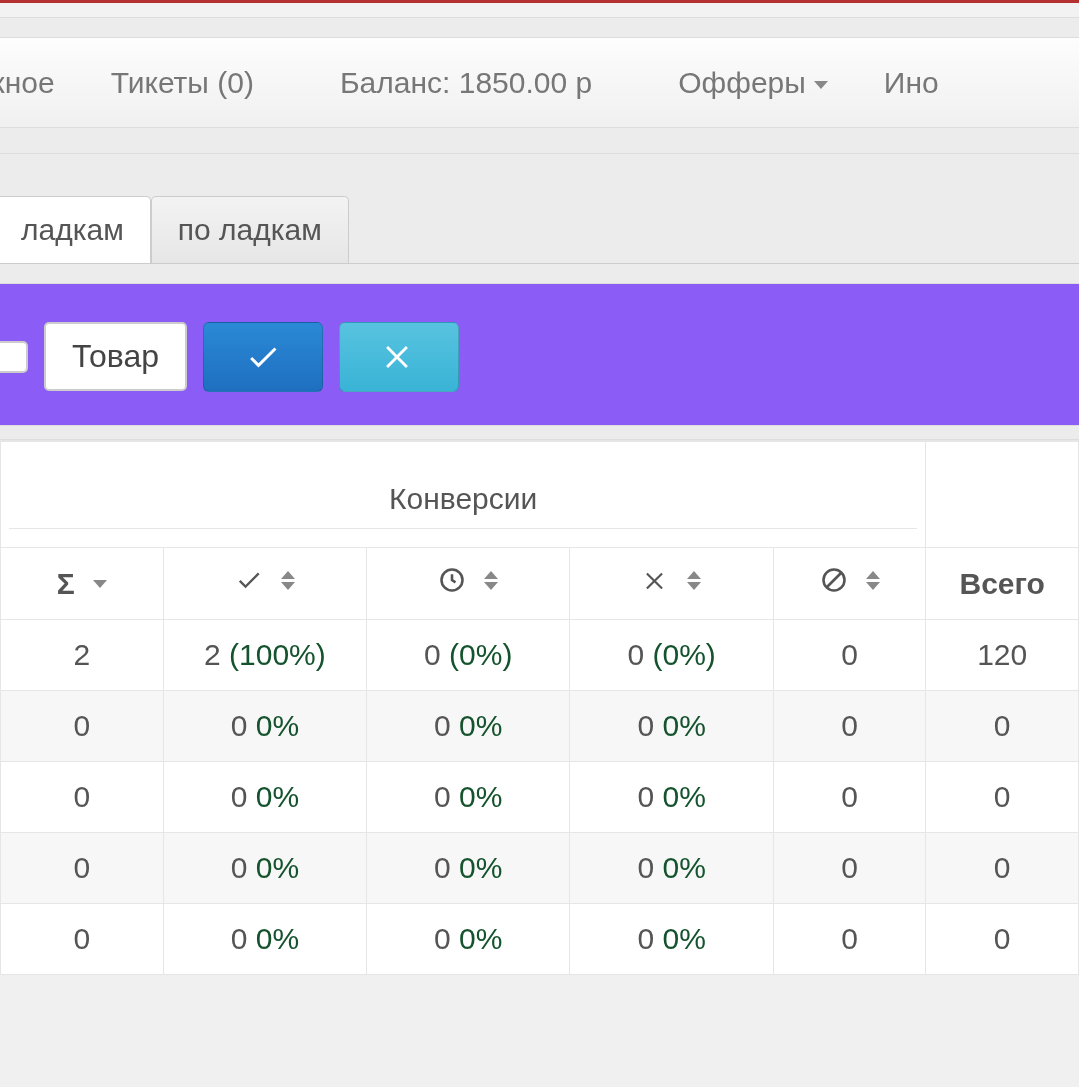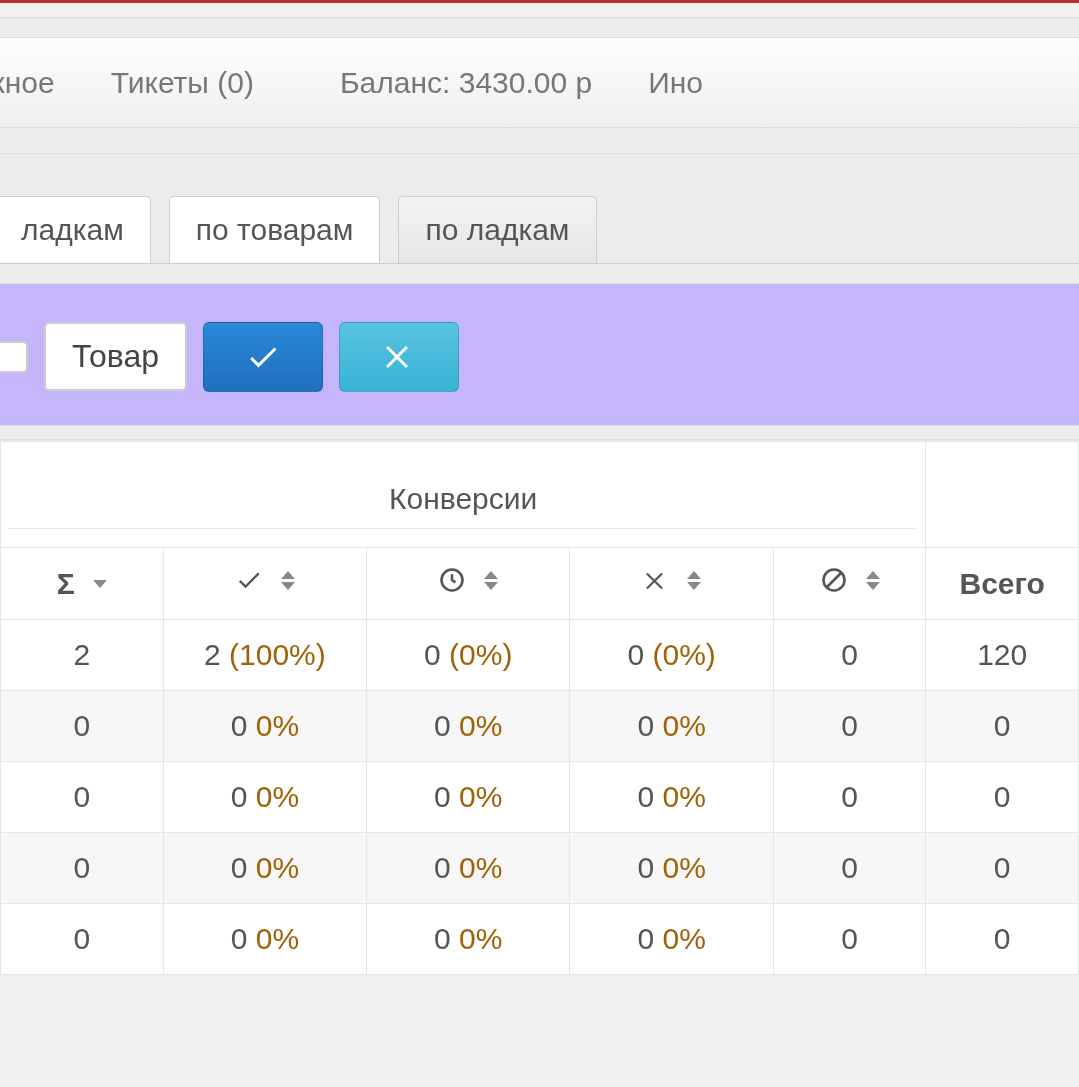--- a/index.html
+++ b/index.html
@@ -47,42 +47,41 @@
     border-top: 8px solid #888;
     margin-top: 4px;
   }
   .tabs-row {
     display: flex;
     align-items: flex-end;
     background: #ececec;
     border-bottom: 1px solid #ccc;
     padding: 34px 0 0 0;
     height: 110px;
-    gap: 18px;
   }
   .tab {
     background: #fff;
     border: 1px solid #ccc;
     border-bottom: none;
     border-radius: 5px 5px 0 0;
     padding: 16px 26px 16px 26px;
     font-size: 30px;
     color: #555;
     white-space: nowrap;
   }
   .tab.first { margin-left: -90px; padding-left: 110px;}
   .tab.active {
     background: linear-gradient(#f3f3f3, #e6e6e6);
     color: #555;
   }
   .filters-row {
     display: flex;
     align-items: center;
     gap: 16px;
-    background: #c4b5fd;
+    background: #8b5cf6;
     border-bottom: 1px solid #ddd;
     padding: 34px 0 30px 0;
     height: 142px;
   }
   .chip {
     background: #fff;
     border: 2px solid #ccc;
     border-radius: 5px;
     padding: 14px 26px;
     font-size: 32px;
@@ -145,50 +144,53 @@
     border-left: 7px solid transparent;
     border-right: 7px solid transparent;
     border-bottom: 8px solid #888;
   }
   .tri-down {
     width: 0; height: 0;
     border-left: 7px solid transparent;
     border-right: 7px solid transparent;
     border-top: 8px solid #888;
   }
-  .pct { color: #a16207; }
+  .pct { color: #14532d; }
   tr.striped td { background: #f7f7f7; }
   .col-sum { width: 160px; }
   .col-c { width: 200px; }
   .col-cancel { width: 150px; }
   .col-total { width: 150px; }
   .bold { font-weight: bold; }
   thead .group th {
     border-left: 1px solid #e6e6e6;
     border-right: 1px solid #e6e6e6;
   }
 </style>
 </head>
 <body>
 
 <div class="topbar"></div>
 <div class="pattern-strip"></div>
 
 <div class="nav">
   <div class="item first">ажное</div>
   <div class="item">Тикеты (0)</div>
-  <div class="item" style="margin-left:30px">Баланс: 3430.00 р</div>
+  <div class="item" style="margin-left:30px">Баланс: 1850.00 р</div>
+  <div class="item" style="margin-left:30px">
+    <span>Офферы</span>
+    <span class="caret-down"></span>
+  </div>
   <div class="item">Ино</div>
 </div>
 
 <div class="pattern-strip" style="height:26px"></div>
 
 <div class="tabs-row">
   <div class="tab first">ладкам</div>
-  <div class="tab">по товарам</div>
   <div class="tab active">по ладкам</div>
 </div>
 
 <div class="pattern-strip" style="height:20px"></div>
 
 <div class="filters-row">
   <div class="chip edge"></div>
   <div class="chip">Товар</div>
   <div class="btn blue">
     <svg width="36" height="36" viewBox="0 0 24 24">

